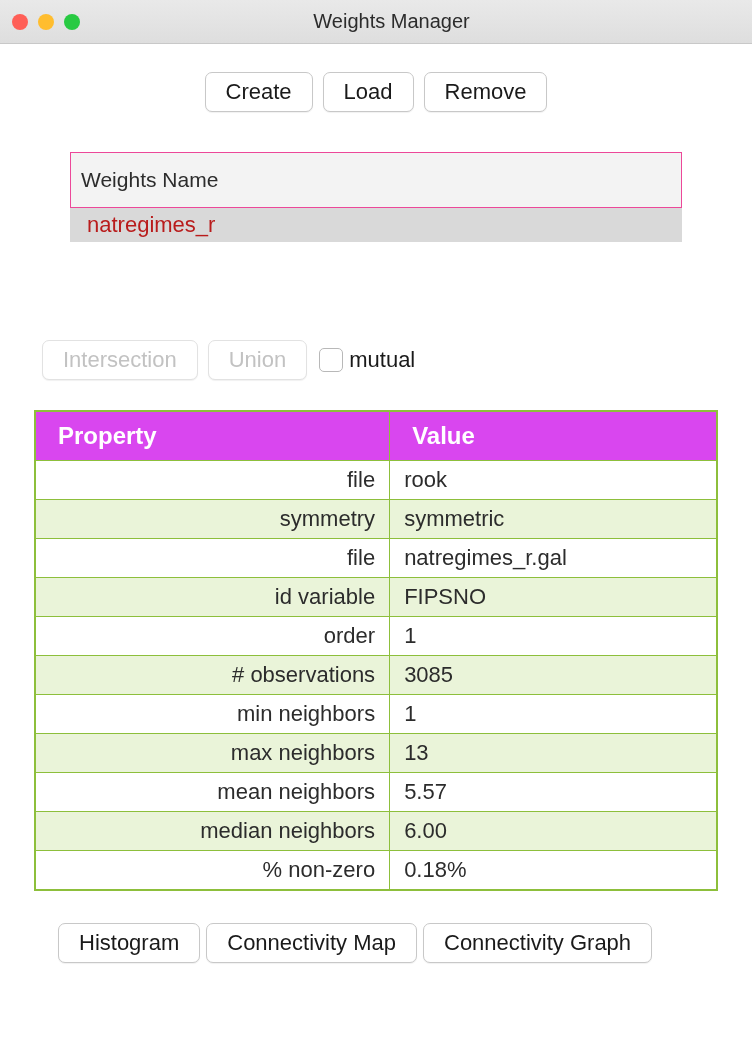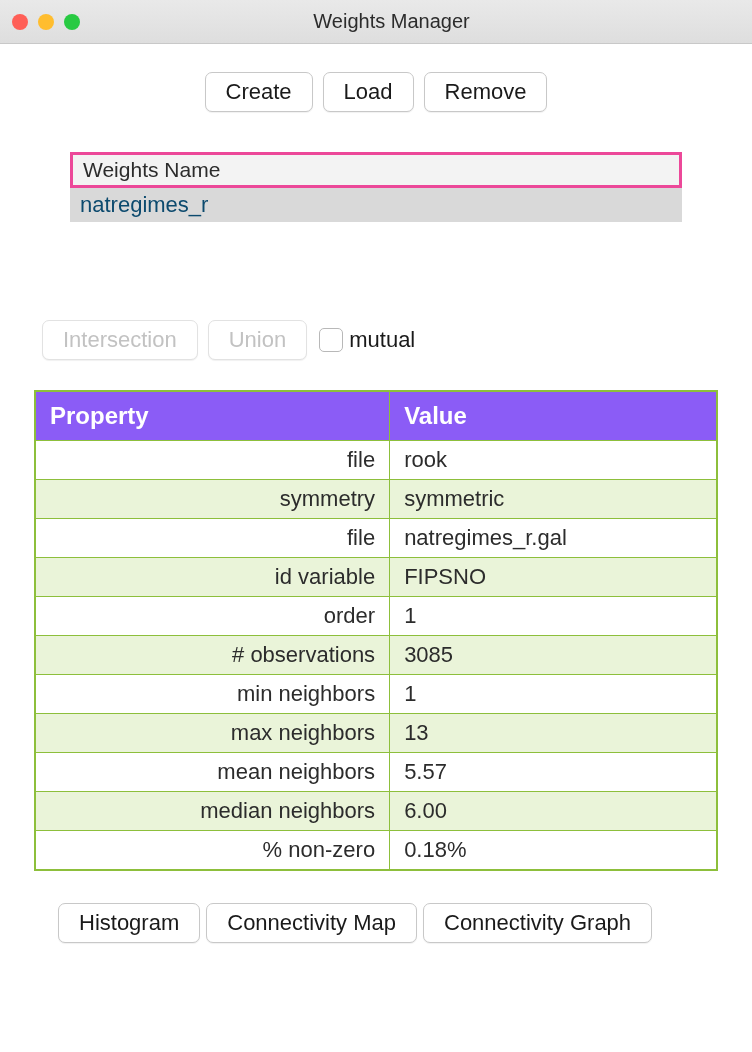--- a/index.html
+++ b/index.html
@@ -68,30 +68,30 @@
     .btn:disabled, .btn.disabled {
       color: #c2c2c2;
       border-color: #e2e2e2;
       cursor: default;
     }
     .weights-list {
       margin: 0 36px 0 36px;
     }
     .weights-list-header {
       background: #f3f3f3;
-      border: 3px solid #ec4899;
-      padding: 3px 10px;
+      border: 1px solid #ec4899;
+      padding: 15px 10px;
       font-size: 21px;
       color: #2c2c2c;
     }
     .weights-list-item {
       background: #d9d9d9;
-      padding: 4px 10px;
-      font-size: 22px;
-      color: #0c4a6e;
+      padding: 4px 17px;
+      font-size: 22px;
+      color: #b91c1c;
     }
     .mid-buttons {
       display: flex;
       align-items: center;
       gap: 10px;
       margin: 98px 0 0 0;
       padding-left: 8px;
     }
     .checkbox-wrap {
       display: flex;
@@ -111,26 +111,26 @@
       font-size: 22px;
       color: #1a1a1a;
     }
     .props-table {
       width: 100%;
       border-collapse: collapse;
       margin-top: 30px;
       border: 2px solid #8dbf3b;
     }
     .props-table thead th {
-      background: #8b5cf6;
+      background: #d946ef;
       color: #fff;
       font-size: 24px;
       font-weight: 600;
       text-align: left;
-      padding: 10px 14px;
+      padding: 10px 22px;
       border: 1px solid #8dbf3b;
     }
     .props-table tbody tr:nth-child(even) td {
       background: #eaf4d9;
     }
     .props-table tbody tr:nth-child(odd) td {
       background: #ffffff;
     }
     .props-table td {
       font-size: 22px;

